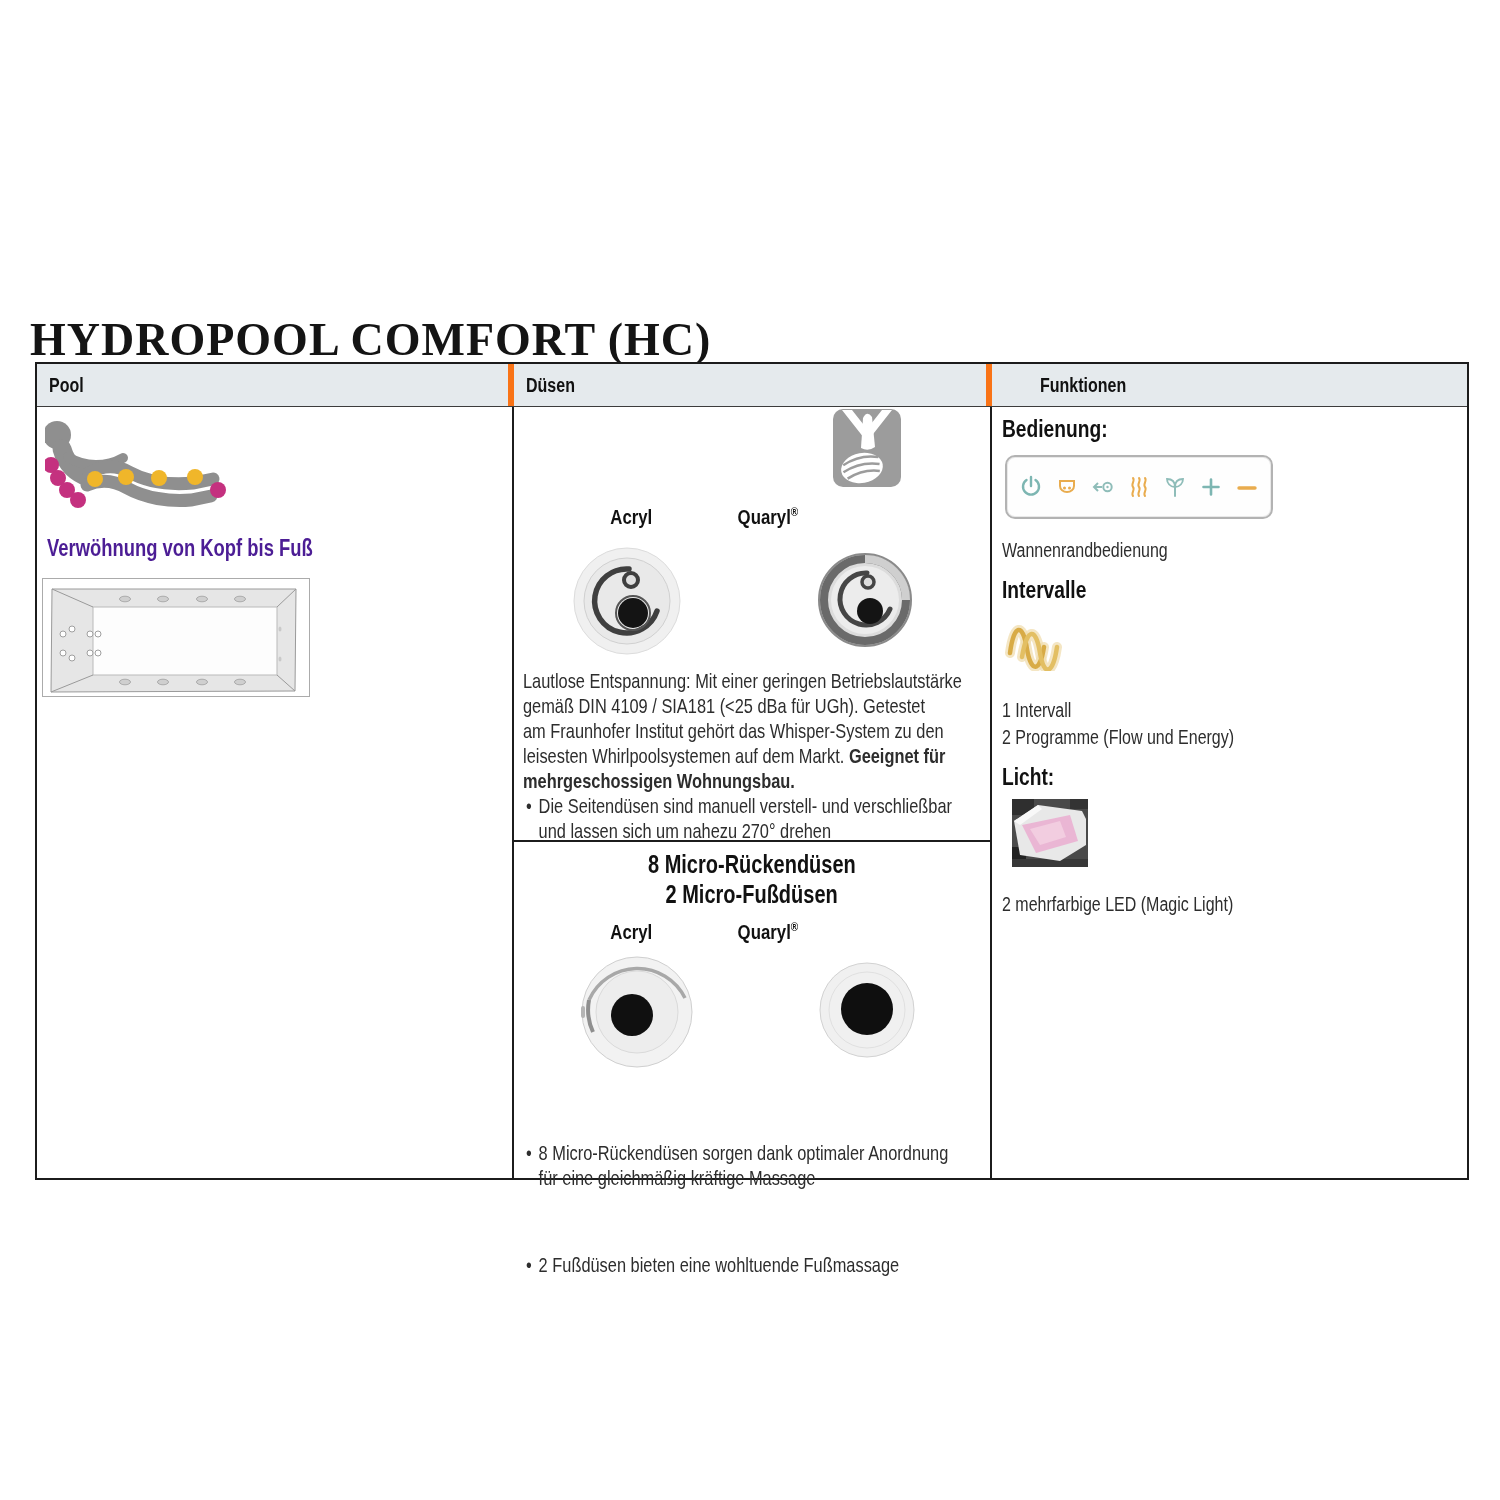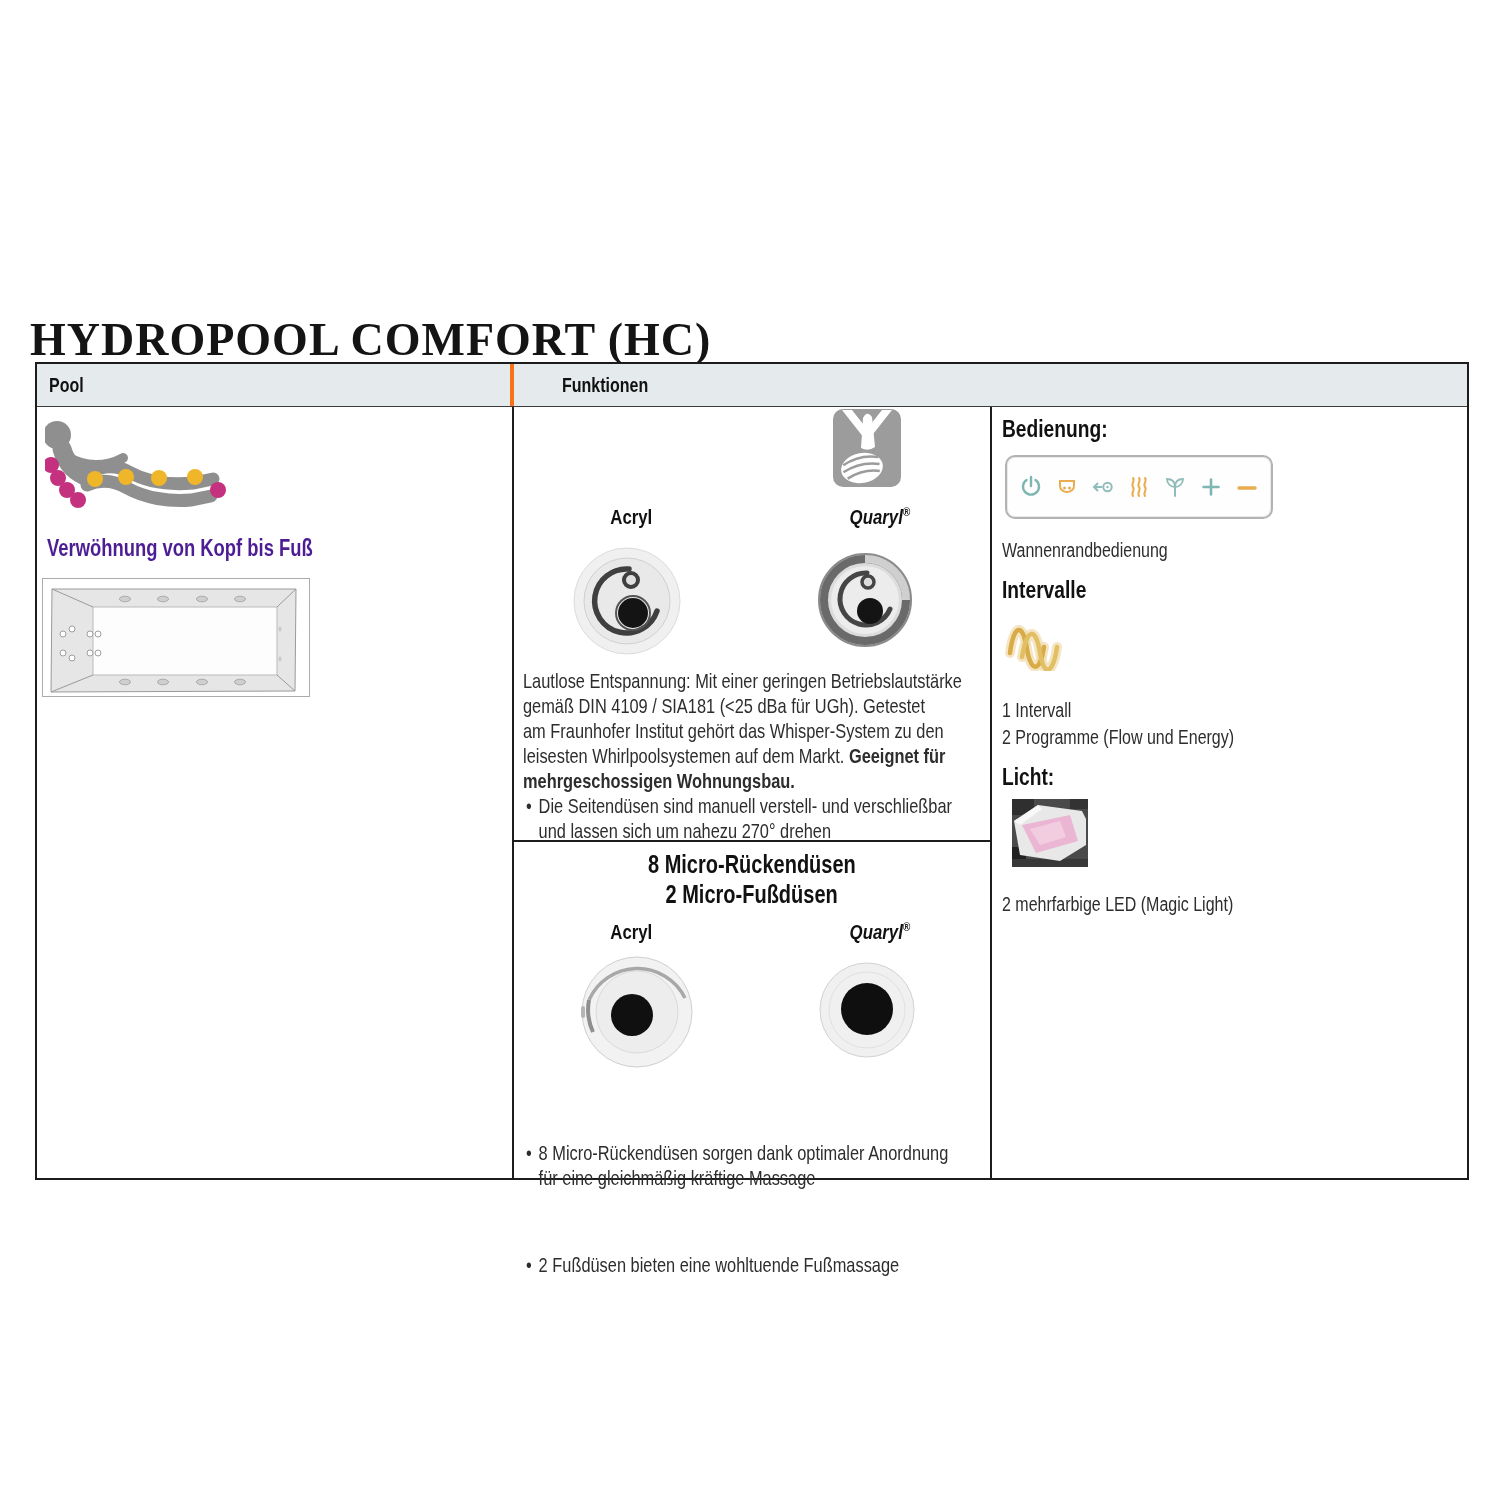--- a/index.html
+++ b/index.html
@@ -10,38 +10,38 @@
   .cxc{display:inline-block;transform:scaleX(.8);transform-origin:50% 50%;white-space:nowrap;}
   .cxblk{transform:scaleX(.78);transform-origin:0 0;}
 
   .title{position:absolute;left:30px;top:286px;font-family:"Liberation Serif",serif;
          font-size:46px;line-height:1;color:#141414;letter-spacing:1px;}
 
   .spec-table{position:absolute;left:35px;top:362px;width:1434px;border:2px solid #1c1c1c;
               box-sizing:border-box;background:#fff;}
   .thead{display:grid;grid-template-columns:477px 478px 475px;background:#e5eaed;
          border-bottom:1px solid #3c3c3c;height:42px;}
-  .th{box-sizing:border-box;border-right:4px solid #f97316;display:flex;align-items:center;
+  .th{box-sizing:border-box;border-right:6px solid #f97316;display:flex;align-items:center;
       padding-left:12px;font-weight:bold;font-size:20px;color:#111;}
   .th:last-child{border-right:none;padding-left:48px;}
   .tbody{display:grid;grid-template-columns:477px 478px 475px;height:771px;}
   .cell{position:relative;box-sizing:border-box;border-right:2px solid #1c1c1c;}
   .cell:last-child{border-right:none;border-radius:19px;}
   .abs{position:absolute;}
 
   .pool-caption{font-size:23px;font-weight:bold;color:#4c1d95;}
   .dsn-head{font-size:25px;font-weight:bold;color:#111;}
   .mat-label{font-size:21px;font-weight:bold;color:#111;}
   .body-txt{font-size:21px;line-height:25px;color:#2d2d2d;}
   .fn-head{font-size:24px;font-weight:bold;color:#111;}
   .fn-txt{font-size:20px;color:#2d2d2d;}
   .divider{position:absolute;left:0;top:433px;width:100%;height:0;border-top:2px solid #1c1c1c;}
   .center-band{position:absolute;left:0;width:100%;text-align:center;}
   .halfL{position:absolute;left:0;width:234px;text-align:center;}
-  .halfR{position:absolute;left:246px;width:240px;text-align:center;font-style:italic;}
+  .halfR{position:absolute;left:216px;width:240px;text-align:left;}
 
   .para{width:592px;}
   .para .pline{white-space:nowrap;}
   .bullet{position:relative;padding-left:20px;width:590px;}
   .bullet::before{content:"\2022";position:absolute;left:4px;top:0;}
   .bullet .pline{white-space:nowrap;}
 
   .panel{position:absolute;left:13px;top:48px;width:268px;height:64px;background:#fefefe;
          border:2px solid #b3b3b3;border-radius:10px;box-sizing:border-box;
          display:flex;align-items:center;justify-content:center;gap:12px;
@@ -52,20 +52,23 @@
 <body>
 
 <main class="page">
 
   <h1 class="title">HYDROPOOL COMFORT (HC)</h1>
 
   <section class="spec-table">
     <div class="thead">
       <div class="th">
           <span class="cx">Pool</span>
+        </div>
+      <div class="th">
+          <span class="cx">Düsen</span>
         </div>
       <div class="th">
           <span class="cx">Funktionen</span>
         </div>
     </div>
 
     <div class="tbody">
 
       <div class="cell">
         <svg class="abs" style="left:8px;top:8px" width="185" height="100" viewBox="0 0 185 100">

